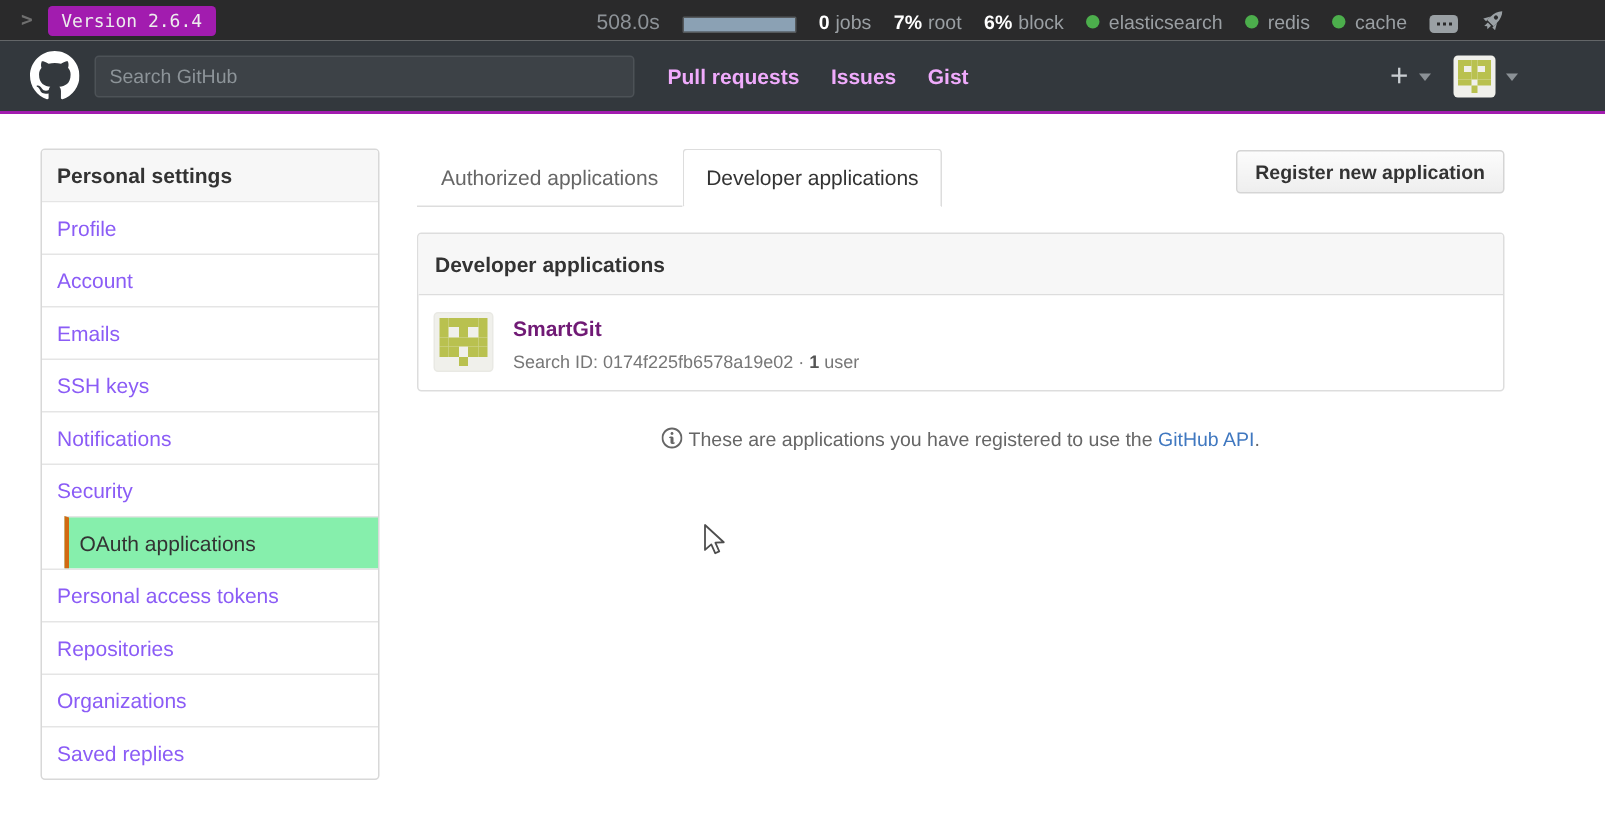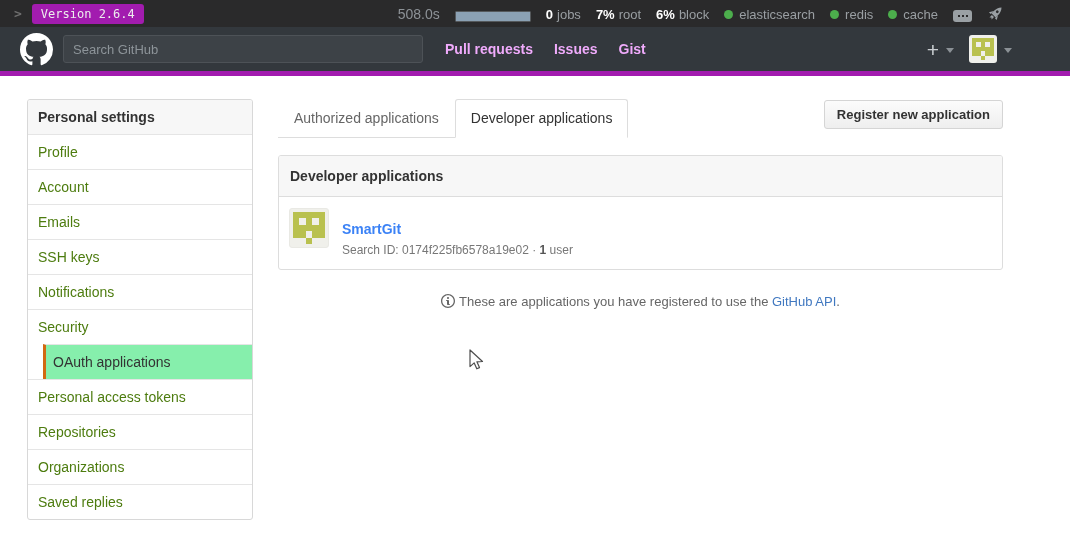--- a/index.html
+++ b/index.html
@@ -21,63 +21,63 @@
   .stat b { color:#fff; font-weight:bold; margin-right:4px; }
   .service { display:flex; align-items:center; gap:6px; font-size:13px; color:#9a9fa3; white-space:nowrap; }
   .dot { width:9px; height:9px; border-radius:50%; background:#4cae4c; }
   .ellipsis-box { width:19px; height:12px; background:#9aa0a4; border-radius:3px;
     display:flex; align-items:center; justify-content:center; gap:2px; }
   .ellipsis-box i { width:2px; height:2px; background:#2a2a2b; display:block; }
   .rocket { width:17px; height:17px; }
 
   
   .ghheader { position:absolute; top:27px; left:0; width:1070px; height:49px;
-    background:#33383d; border-bottom:5px solid #a21caf; display:flex; align-items:center; padding:0 58px 0 20px; }
+    background:#33383d; border-bottom:2px solid #a21caf; display:flex; align-items:center; padding:0 58px 0 20px; }
   .octocat { width:33px; height:33px; flex:0 0 auto; }
   .search-box { margin-left:10px; width:360px; height:28px; background:#3d4247;
     border:1px solid #4d5257; border-radius:3px; color:#cfd4d8; font-size:13px; padding:0 9px;
     font-family:"Liberation Sans", sans-serif; outline:none; }
   .search-box::placeholder { color:#8d9499; opacity:1; }
   .ghnav { display:flex; gap:21px; margin-left:22px; }
   .ghnav a { color:#f0abfc; font-size:14px; font-weight:bold; text-decoration:none; }
   .gh-right { margin-left:auto; display:flex; align-items:center; gap:5px; }
   .plus { color:#c9cdd1; font-size:21px; font-weight:normal; line-height:1; }
   .caret { width:0; height:0; border-left:4px solid transparent; border-right:4px solid transparent;
     border-top:5px solid #8b9196; margin:2px 0 0 2px; }
   .avatar-sm { width:28px; height:28px; border-radius:3px; padding:3px; margin-left:10px; }
   .identicon { display:grid; grid-template-columns:repeat(5,1fr); grid-template-rows:repeat(5,1fr); }
   .identicon i { display:block; }
 
   
   .sidebar { position:absolute; left:27px; top:99px; width:226px;
     border:1px solid #d8d8d8; border-radius:3px; background:#fff; }
   .sidebar-heading { background:#f7f7f7; padding:9px 10px; font-size:14px; font-weight:bold; color:#333;
     border-bottom:1px solid #e5e5e5; border-radius:2px 2px 0 0; }
-  .side-item { display:block; padding:9px 10px; font-size:14px; color:#4d7c0f; cursor:pointer;
+  .side-item { display:block; padding:9px 10px; font-size:14px; color:#8b5cf6; cursor:pointer;
     border-top:1px solid #e5e5e5; text-decoration:none; }
   .side-item:first-of-type { border-top:none; }
   .side-item.active { color:#333; font-weight:normal; border-left:3px solid #d26911; padding-left:7px; background:#86efac;margin-left:15px; }
 
   
   .main-col { position:absolute; left:278px; top:99px; width:725px; }
   .tabrow { position:relative; height:38px; }
   .tabs { display:flex; align-items:stretch; }
   .tab { padding:11px 16px; font-size:14px; color:#666; border-bottom:1px solid #ddd; cursor:pointer;text-align:right; }
   .tab.active { padding:10px 15px; color:#333; background:#fff; border:1px solid #ddd;
     border-bottom-color:#fff; border-radius:3px 3px 0 0; }
   .register-btn { position:absolute; right:0; top:1px; padding:6px 12px; font-size:13px; font-weight:bold;
     color:#333; background:linear-gradient(#fcfcfc,#eee); border:1px solid #d5d5d5; border-radius:3px;
     font-family:"Liberation Sans", sans-serif; cursor:pointer; }
 
   .panel { margin-top:18px; border:1px solid #ddd; border-radius:3px; }
   .panel-heading { background:#f7f7f7; padding:12px 11px; font-size:14px; font-weight:bold; color:#333;
     border-bottom:1px solid #ddd; border-radius:2px 2px 0 0; }
   .app-row { display:flex; align-items:flex-start; gap:13px; padding:11px 10px 12px 10px; }
   .avatar-app { width:40px; height:40px; border-radius:3px; padding:3px; border:1px solid #e9e9e4; flex:0 0 auto; }
-  .app-name { font-size:14px; font-weight:bold; color:#3b82f6; text-decoration:none; display:inline-block; margin-top:13px; }
+  .app-name { font-size:14px; font-weight:bold; color:#701a75; text-decoration:none; display:inline-block; margin-top:3px; }
   .app-sub { margin-top:5px; font-size:12px; color:#777; }
   .app-sub b { color:#555; font-weight:bold; }
 
   .note { margin-top:23px; text-align:center; font-size:13px; color:#666; }
   .note svg { vertical-align:-3px; margin-right:4px; }
   .note a { color:#4078c0; text-decoration:none; }
 
   
   .cursor { position:absolute; left:468px; top:349px; width:16px; height:24px; pointer-events:none; }
 </style>

